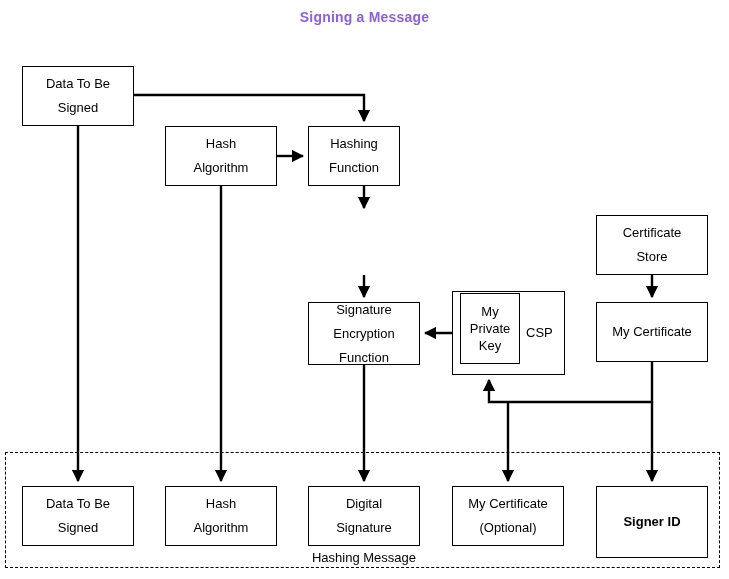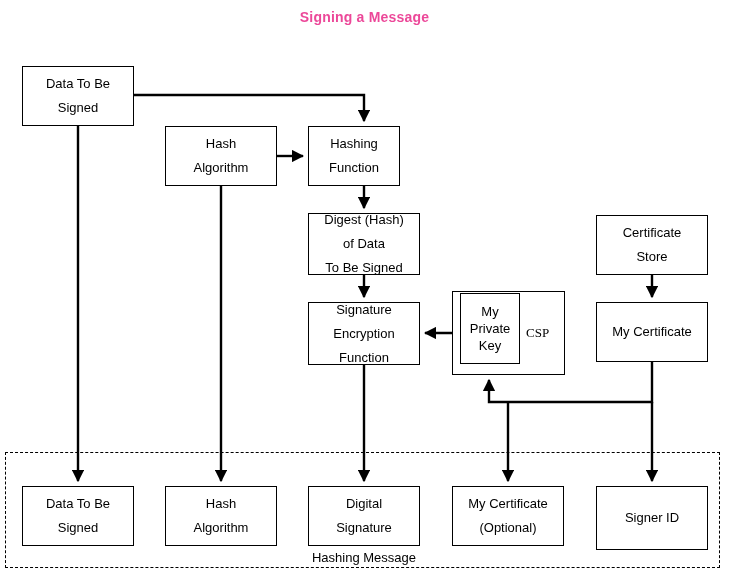--- a/index.html
+++ b/index.html
@@ -23,21 +23,21 @@
     height: 579px;
   }
   .title {
     position: absolute;
     left: 0;
     top: 9px;
     width: 729px;
     text-align: center;
     font-size: 14px;
     font-weight: bold;
-    color: #ec4899;
+    color: #8b5cf6;
     letter-spacing: 0.2px;
   }
   .node {
     position: absolute;
     box-sizing: border-box;
     border: 1px solid #000000;
     background: #ffffff;
     display: flex;
     align-items: center;
     justify-content: center;
@@ -107,50 +107,47 @@
 
   <div class="node" style="left:22px; top:66px; width:112px; height:60px;">Data To Be
 Signed</div>
 
   <div class="node" style="left:165px; top:126px; width:112px; height:60px;">Hash
 Algorithm</div>
 
   <div class="node" style="left:308px; top:126px; width:92px; height:60px;">Hashing
 Function</div>
 
-  <div class="node" style="left:308px; top:213px; width:112px; height:62px;">Digest (Hash)
-of Data
-To Be Signed</div>
 
   <div class="node" style="left:308px; top:302px; width:112px; height:63px;">Signature
 Encryption
 Function</div>
 
   <div class="node" style="left:452px; top:291px; width:113px; height:84px;"></div>
 
   <div class="node" style="left:460px; top:293px; width:60px; height:71px; line-height:17px;">My
 Private
 Key</div>
 
-  <div class="plain-label" style="left:526px; top:325px;font-family:Liberation Serif, serif;">CSP</div>
+  <div class="plain-label" style="left:526px; top:325px;">CSP</div>
 
   <div class="node" style="left:596px; top:215px; width:112px; height:60px;">Certificate
 Store</div>
 
   <div class="node" style="left:596px; top:302px; width:112px; height:60px;">My Certificate</div>
 
   <div class="node" style="left:22px; top:486px; width:112px; height:60px;">Data To Be
 Signed</div>
 
   <div class="node" style="left:165px; top:486px; width:112px; height:60px;">Hash
 Algorithm</div>
 
   <div class="node" style="left:308px; top:486px; width:112px; height:60px;">Digital
 Signature</div>
 
   <div class="node" style="left:452px; top:486px; width:112px; height:60px;">My Certificate
 (Optional)</div>
 
-  <div class="node" style="left:596px; top:486px; width:112px; height:64px;">Signer ID</div>
+  <div class="node" style="left:596px; top:486px; width:112px; height:72px;font-weight:bold;">Signer ID</div>
 
   <div class="plain-label" style="left:308px; top:550px; width:112px;">Hashing Message</div>
 
 </div>
 
 </body></html>

